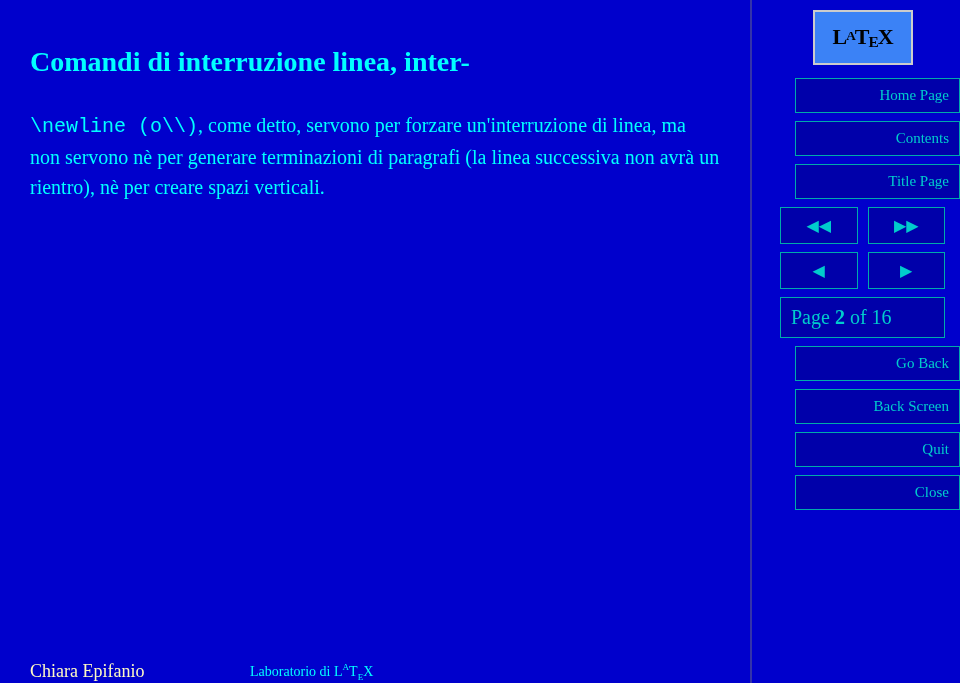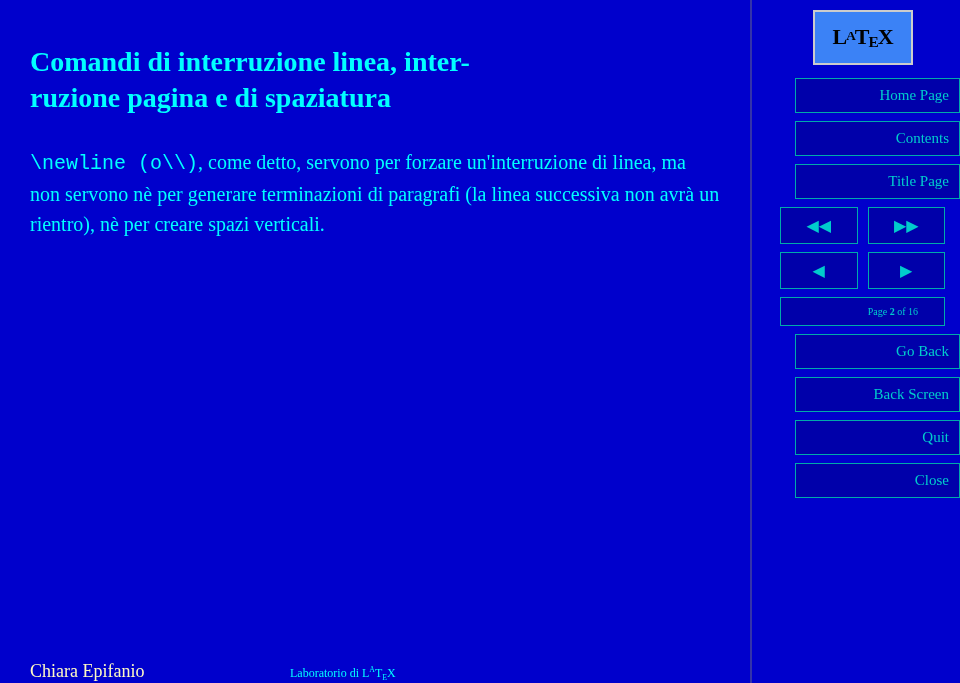--- a/index.html
+++ b/index.html
@@ -49,22 +49,21 @@
       left: 30px;
       color: #fef9c3;
       font-size: 18px;
     }
 
     .footer-center {
       position: absolute;
       bottom: 15px;
       left: 250px;
       color: #00FFFF;
-      font-size: 12px;
-      margin-left: 40px;
+      font-size: 14px;
     }
 
     .sidebar {
       position: absolute;
       right: 0;
       top: 0;
       width: 195px;
       height: 683px;
       background-color: #0000CC;
       display: flex;
@@ -118,26 +117,26 @@
       background-color: #0000AA;
       color: #00CCCC;
       border: 1.5px solid #00AAAA;
       cursor: pointer;
       font-size: 16px;
       text-align: center;
     }
 
     .page-info {
       width: 165px;
-      padding: 8px 26px;
+      padding: 8px 10px;
       background-color: #0000AA;
       color: #00CCCC;
       border: 1.5px solid #00AAAA;
-      font-size: 10px;
-      text-align: right;
+      font-size: 20px;
+      text-align: left;
       font-family: Georgia, serif;
     }
 
     .page-info .page-num {
       font-weight: bold;
     }
 
     .vertical-divider {
       position: absolute;
       left: 750px;
@@ -155,21 +154,20 @@
       font-size: 0.65em;
       vertical-align: sub;
     }
   </style>
 </head>
 <body>
 
 <div class="main-content">
   <div class="main-title">
     <span>Comandi di interruzione linea, inter-</span><br>
-    <span>ruzione pagina e di spaziatura</span>
   </div>
 
   <div class="main-body">
     <span class="code">\newline (o\\)</span><span>, come detto, servono per forzare un'in­terruzione di linea, ma non servono nè per generare terminazioni di paragrafi (la linea successiva non avrà un rientro), nè per creare spazi verticali.</span>
   </div>
 
   <div class="footer-left">
     <span>Chiara Epifanio</span>
   </div>
 

